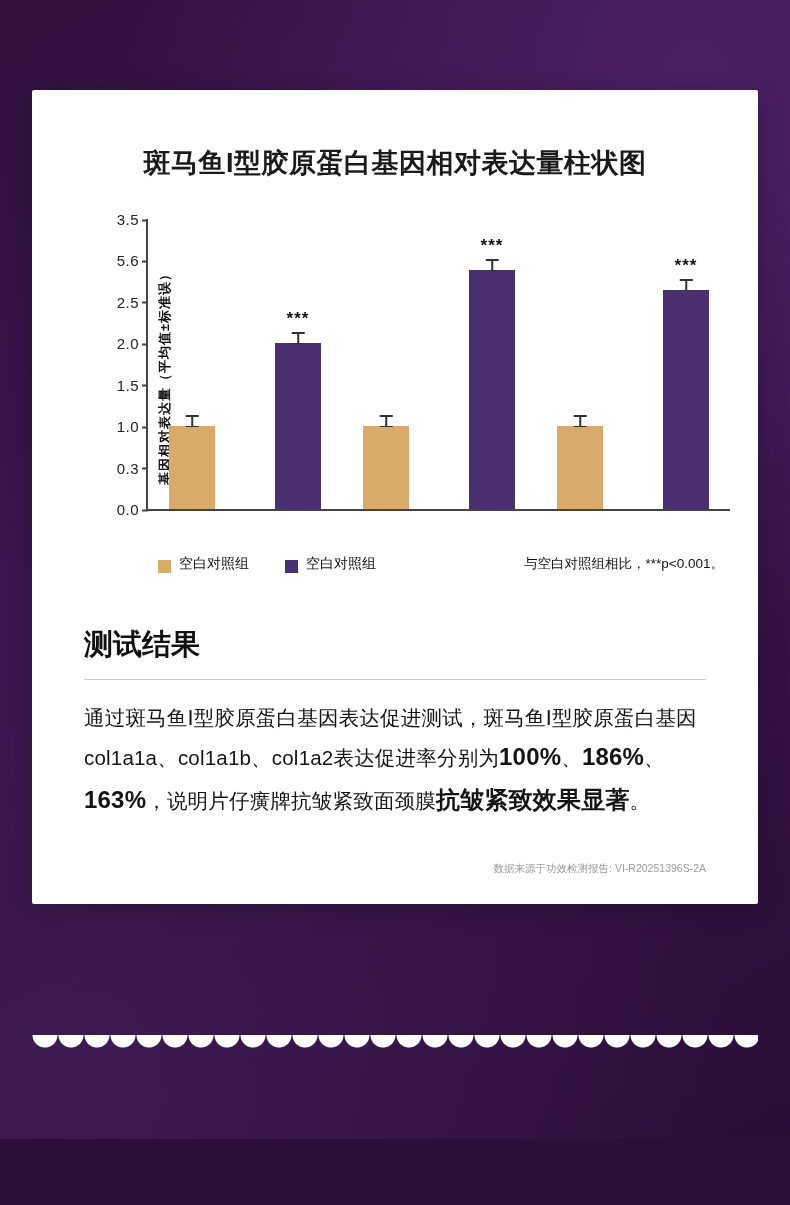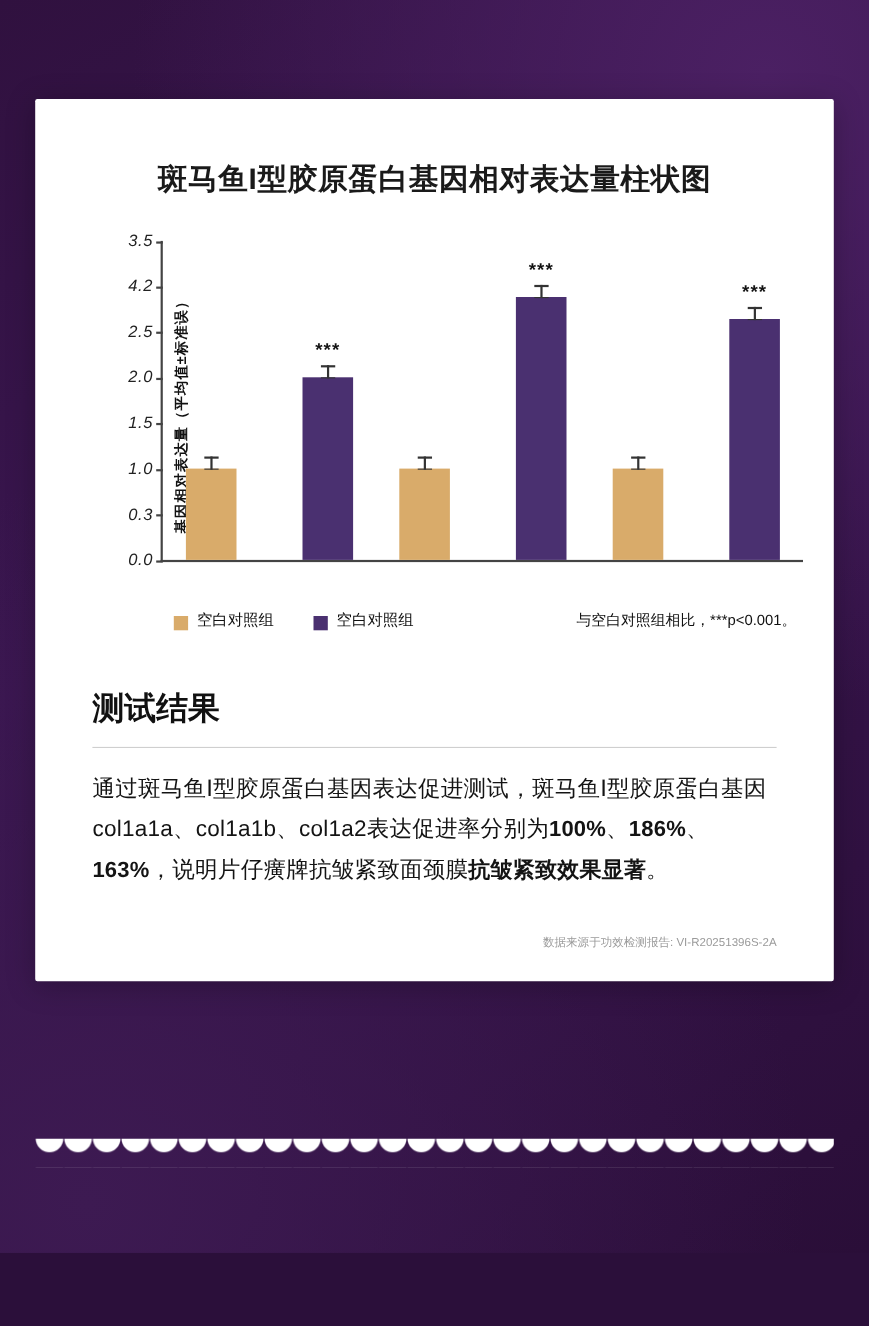--- a/index.html
+++ b/index.html
@@ -85,21 +85,20 @@
   }
   .ytick {
     position: absolute;
     right: 100%;
     transform: translateY(-50%);
     font-size: 15px;
     color: #222;
     padding-right: 9px;
     white-space: nowrap;
     letter-spacing: 0.5px;
-    font-style: italic;
   }
   .ytick::after {
     content: "";
     position: absolute;
     right: 0;
     top: 50%;
     width: 6px;
     height: 2px;
     background: #444;
   }
@@ -216,21 +215,21 @@
   }
   .results p {
     margin: 0;
     font-size: 20.5px;
     line-height: 1.78;
     color: #141414;
     letter-spacing: 0.2px;
   }
   .results .hl {
     font-weight: bold;
-    font-size: 20px;
+    font-size: 24px;
   }
   .source {
     text-align: right;
     margin: 40px 52px 0 52px;
     font-size: 10.5px;
     color: #9a9a9a;
     padding-bottom: 18px;
   }
 </style>
 </head>
@@ -246,21 +245,21 @@
 
       <div class="y-axis-title">基因相对表达量（平均值±标准误）</div>
 
       <div class="plot">
         <div class="ytick" style="top:100%">0.0</div>
         <div class="ytick" style="top:85.714%">0.3</div>
         <div class="ytick" style="top:71.428%">1.0</div>
         <div class="ytick" style="top:57.142%">1.5</div>
         <div class="ytick" style="top:42.857%">2.0</div>
         <div class="ytick" style="top:28.571%">2.5</div>
-        <div class="ytick" style="top:14.285%">4.2</div>
+        <div class="ytick" style="top:14.285%">5.6</div>
         <div class="ytick" style="top:0%">3.5</div>
 
         <div class="groups">
 
           <div class="group">
             <div class="bar control" style="height:28.57%">
               <div class="errbar"></div>
               <div class="fill"></div>
             </div>
             <div class="bar sample" style="height:57.14%">

